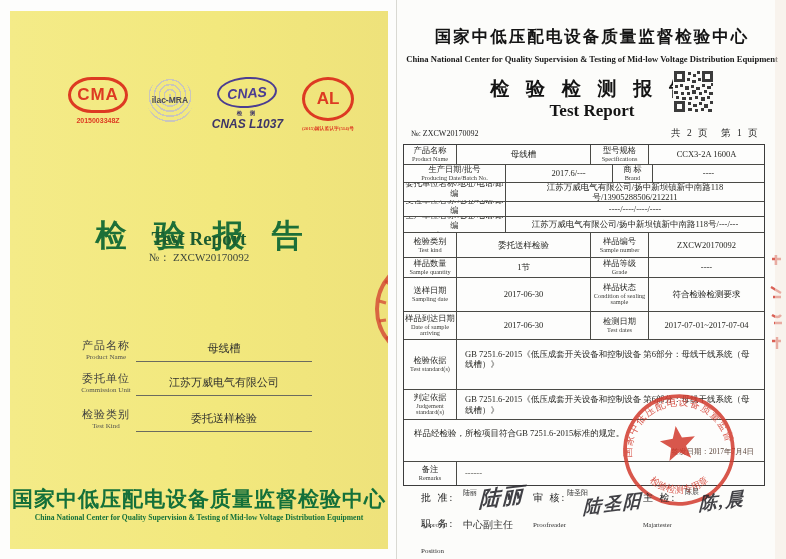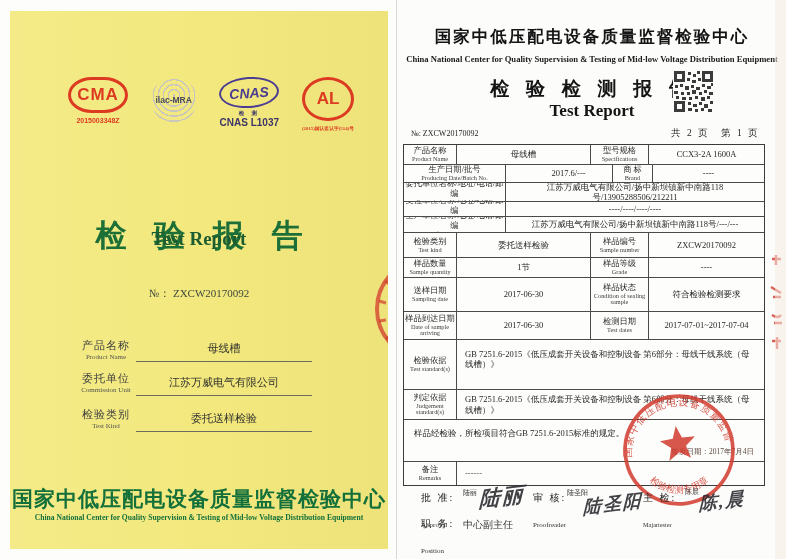--- a/index.html
+++ b/index.html
@@ -12,28 +12,28 @@
   .logo{display:flex;flex-direction:column;align-items:center;}
   .cma-mark{width:54px;height:30px;border:3px solid #dd3a22;border-radius:46% / 58%;display:flex;align-items:center;justify-content:center;
             color:#dd3a22;font-weight:bold;font-size:17px;letter-spacing:1px;font-family:"Liberation Sans",sans-serif;}
   .cma-sub{margin-top:4px;font-size:7px;font-weight:bold;color:#dd3a22;font-family:"Liberation Sans",sans-serif;}
   .ilac-mark{width:46px;height:46px;border-radius:50%;display:flex;align-items:center;justify-content:center;
              background:repeating-radial-gradient(circle at 50% 40%,#c9c6bd 0 1.5px,transparent 1.5px 5px);}
   .ilac-label{font-size:8.5px;font-weight:bold;color:#4c4c55;font-family:"Liberation Sans",sans-serif;}
   .cnas-mark{width:56px;height:27px;border:2.5px solid #4b3d92;border-radius:50%;display:flex;align-items:center;justify-content:center;
              color:#4b3d92;font-weight:bold;font-style:italic;font-size:14px;font-family:"Liberation Sans",sans-serif;transform:rotate(-4deg);}
   .cnas-sub1{margin-top:2px;font-size:5.5px;color:#3d3568;font-weight:bold;letter-spacing:3px;}
-  .cnas-sub2{font-size:10px;color:#3d3568;font-weight:bold;font-family:"Liberation Sans",sans-serif;}
+  .cnas-sub2{font-size:12px;color:#3d3568;font-weight:bold;font-family:"Liberation Sans",sans-serif;font-style:italic;}
   .cal-mark{width:46px;height:38px;border:3px solid #dd3a22;border-radius:50%;display:flex;align-items:center;justify-content:center;
             color:#dd3a22;font-weight:bold;font-size:17px;font-family:"Liberation Sans",sans-serif;}
   .cal-sub{margin-top:4px;font-size:4.8px;font-weight:bold;color:#dd3a22;}
   .cover-title{position:absolute;left:0;top:180px;width:100%;text-align:center;color:#1d6f38;
                font-size:31px;font-weight:bold;letter-spacing:10px;text-indent:10px;margin-top:24px;}
   .cover-title-en{position:absolute;left:0;top:217px;width:100%;text-align:center;color:#1d5c30;font-size:19px;font-weight:bold;}
-  .cover-no{position:absolute;left:0;top:239px;width:100%;text-align:center;color:#3c463c;font-size:11px;margin-top:36px;}
+  .cover-no{position:absolute;left:0;top:239px;width:100%;text-align:center;color:#3c463c;font-size:11px;}
   .field-label{position:absolute;left:56px;width:80px;text-align:center;color:#3f3f3f;}
   .field-label .cn{font-size:11px;letter-spacing:1px;}
   .field-label .en{font-size:7px;color:#55554f;}
   .field-value{position:absolute;left:126px;width:176px;height:20px;border-bottom:1px solid #6b6b5f;
                text-align:center;font-size:11px;color:#33332e;}
   .cover-footer{position:absolute;left:0;top:474px;width:100%;text-align:center;color:#14703a;font-size:21px;font-weight:bold;letter-spacing:1px;}
   .cover-footer-en{position:absolute;left:0;top:502px;width:100%;text-align:center;color:#14703a;font-size:7.6px;font-weight:bold;}
   .cover-edge-stamp{position:absolute;left:335px;top:240px;}
   
   .page-right{position:absolute;left:396px;top:0;width:390px;height:559px;background:#fcfcfa;border-left:1px solid #d9d9d3;}

